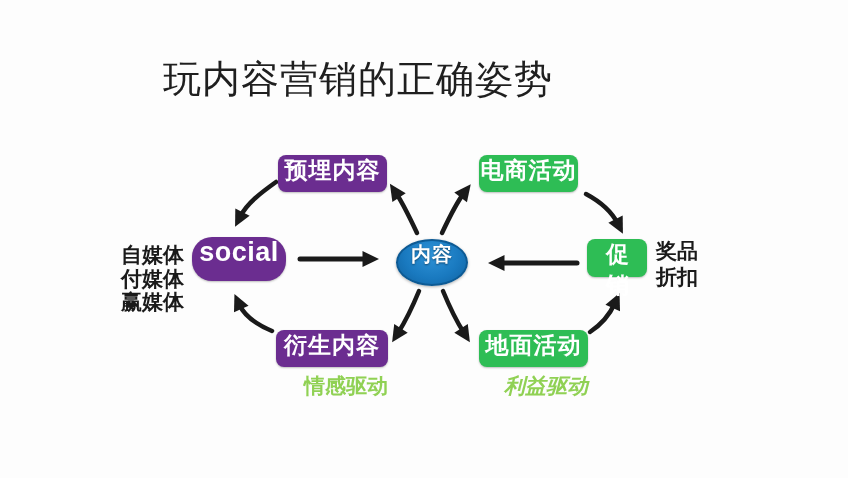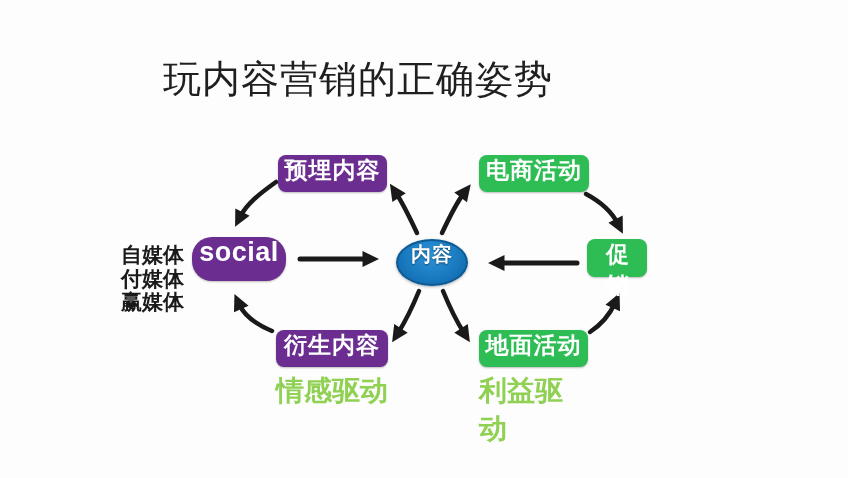--- a/index.html
+++ b/index.html
@@ -35,21 +35,21 @@
     color:#ffffff;
     font-weight:bold;
     border-radius:8px;
     box-shadow:0 1px 2px rgba(0,0,0,0.25);
     letter-spacing:1px;
     box-sizing:border-box;
   }
   .purple{background:var(--purple);}
   .green{background:var(--green);}
   .n-pre      {left:278px;top:155px;width:109px;height:37px;font-size:23px;}
-  .n-ecom     {left:479px;top:155px;width:110px;height:37px;font-size:23px;}
+  .n-ecom     {left:479px;top:155px;width:99px;height:37px;font-size:23px;}
   .n-social   {left:192px;top:237px;width:94px;height:44px;font-size:27px;border-radius:20px;letter-spacing:0.5px;}
   .n-promo    {left:587px;top:239px;width:60px;height:38px;font-size:23px;padding-left:19px;}
   .n-derived  {left:276px;top:330px;width:112px;height:37px;font-size:23px;}
   .n-ground   {left:479px;top:330px;width:109px;height:37px;font-size:23px;}
   .n-content{
     left:396px;top:239px;width:72px;height:47px;
     border-radius:50%;
     background:radial-gradient(ellipse at 50% 32%, #2e93d8 0%, var(--blue) 58%, #10619f 100%);
     border:2px solid #0d5a94;
     font-size:20px;
@@ -60,27 +60,27 @@
     position:absolute;
     color:#1a1a1a;
     font-weight:bold;
     font-size:21px;
     line-height:23.5px;
   }
   .t-media{left:121px;top:231px;margin-top:12px;}
   .t-incent{left:656px;top:238px;line-height:26px;}
   .driver{
     position:absolute;
-    text-align:left;
+    text-align:right;
     font-weight:bold;
-    font-size:28px;
+    font-size:21px;
     color:var(--lightgreen);
   }
   .d-emotion{left:276px;top:372px;width:112px;}
-  .d-benefit{left:479px;top:372px;width:109px;}
+  .d-benefit{left:479px;top:372px;width:109px;font-style:italic;}
 </style>
 </head>
 <body>
 
 <div class="stage">
 
   <div class="title">玩内容营销的正确姿势</div>
 
   <svg class="arrows" width="848" height="478" viewBox="0 0 848 478">
     <defs>
@@ -121,17 +121,21 @@
   <div class="node green n-ground">
     <span>地面活动</span>
   </div>
 
   <div class="side-text t-media">
     <div>自媒体</div>
     <div>付媒体</div>
     <div>赢媒体</div>
   </div>
 
+  <div class="side-text t-incent">
+    <div>奖品</div>
+    <div>折扣</div>
+  </div>
 
   <div class="driver d-emotion">情感驱动</div>
   <div class="driver d-benefit">利益驱动</div>
 
 </div>
 
 </body></html>

